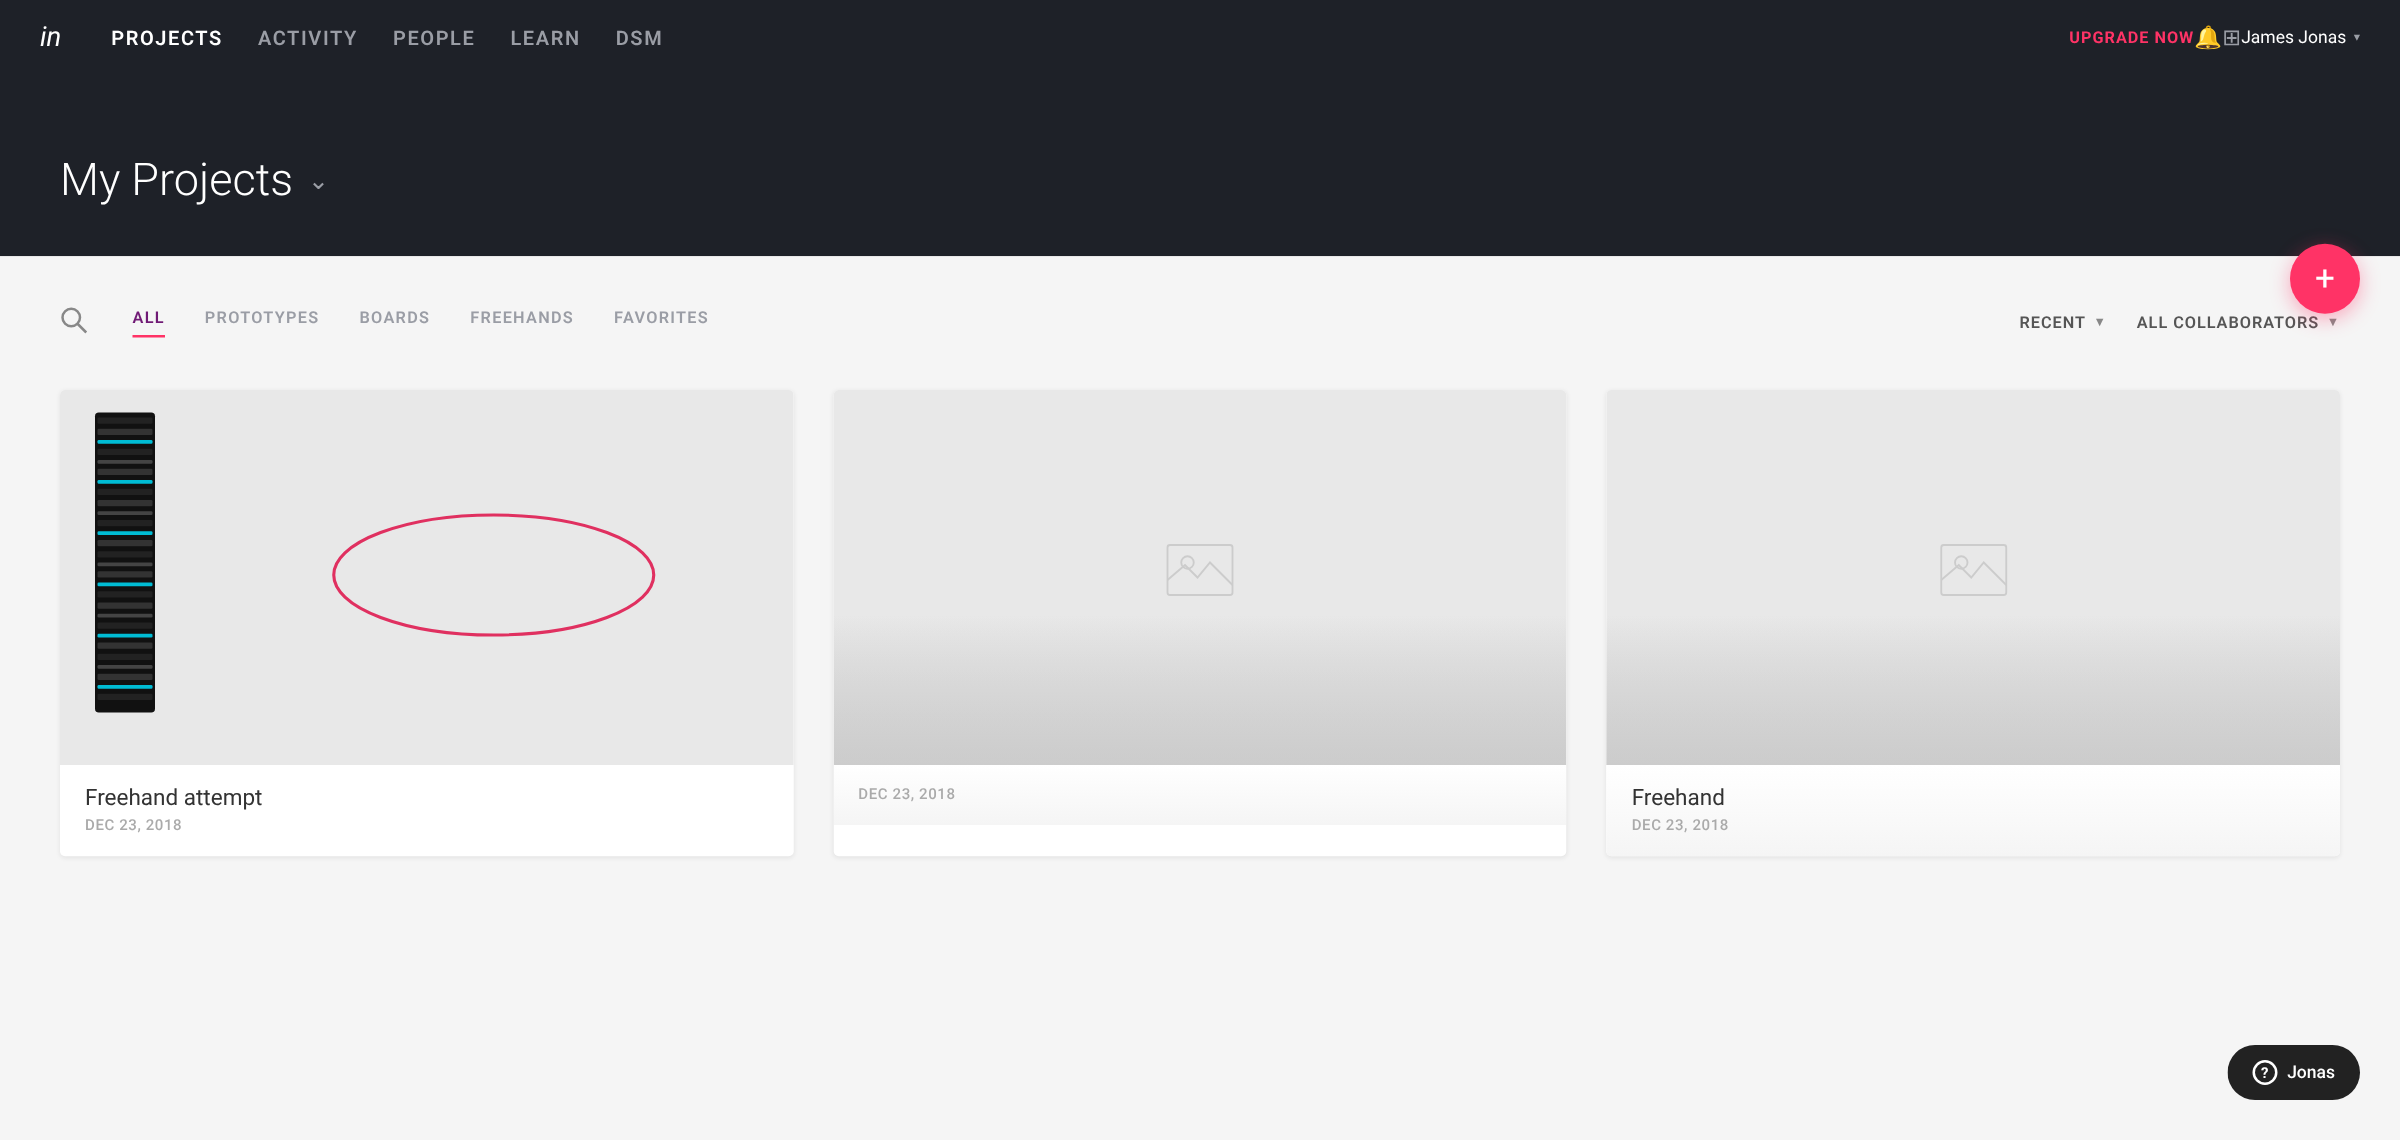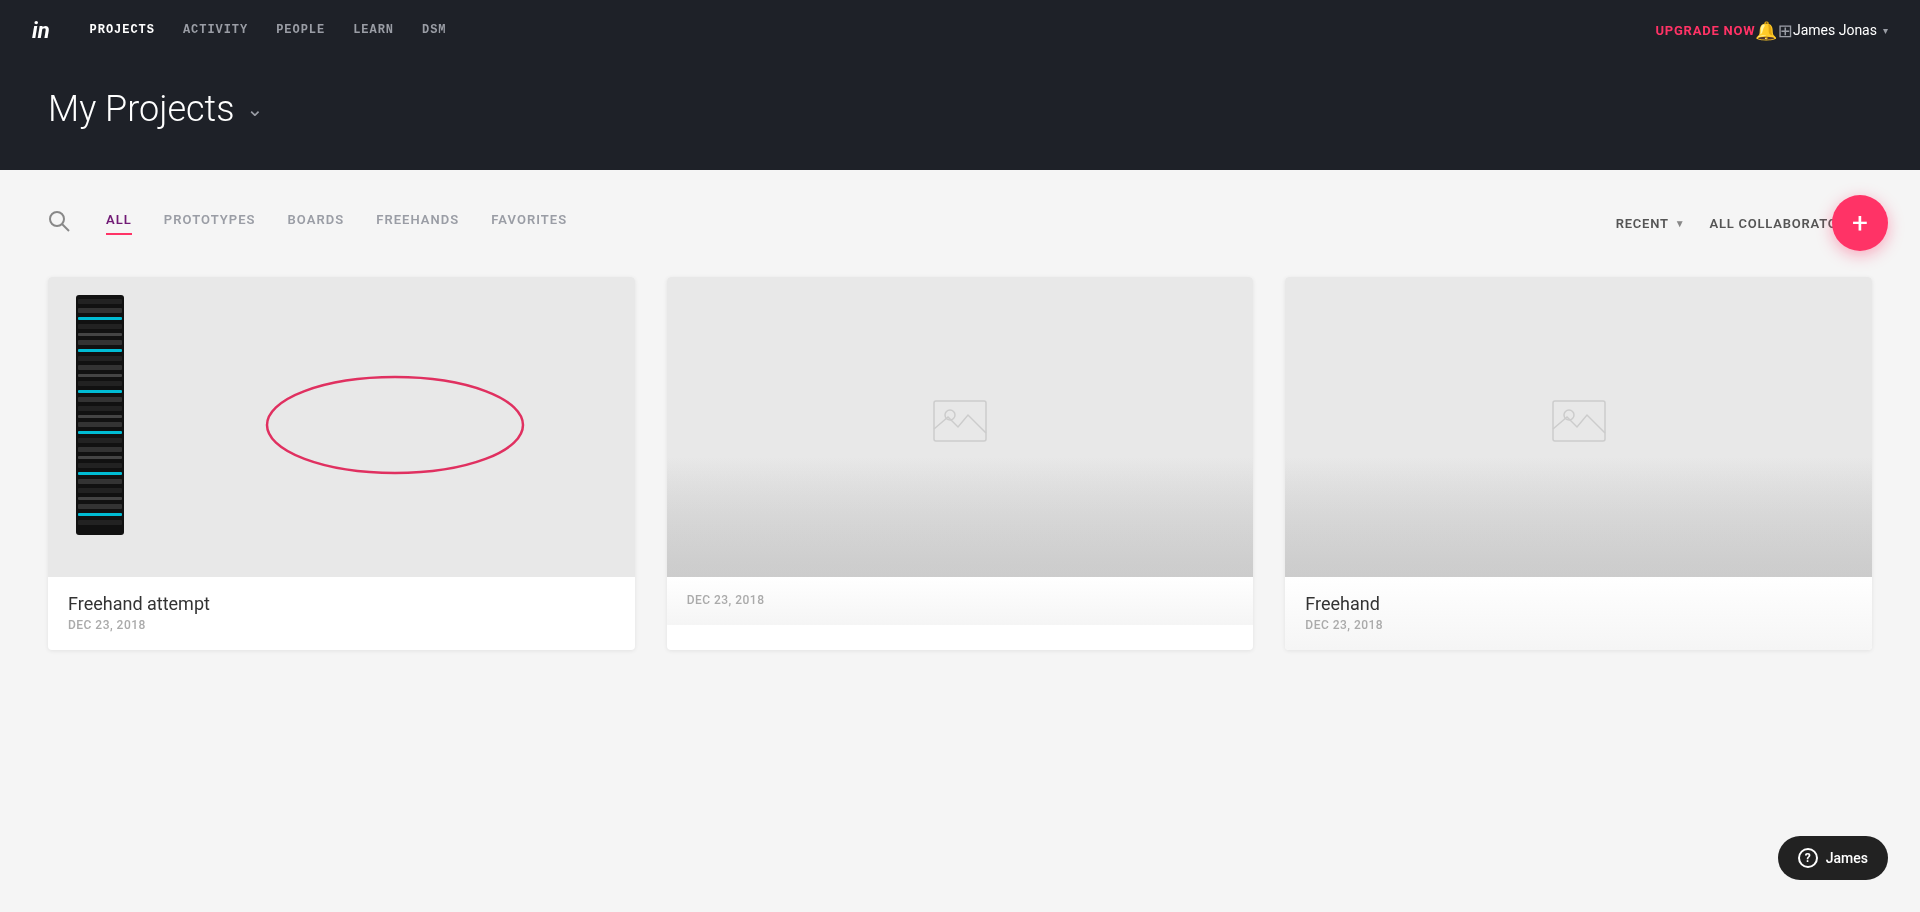--- a/index.html
+++ b/index.html
@@ -12,38 +12,37 @@
       display: flex;
       align-items: center;
       padding: 0 32px;
       gap: 32px;
       position: relative;
     }
     .topnav-logo {
       color: #fff;
       font-size: 22px;
       font-style: italic;
-      font-weight: bold;
+      font-weight: normal;
       margin-right: 8px;
     }
     .topnav-links {
       display: flex;
       align-items: center;
       gap: 28px;
       flex: 1;
     }
     .topnav-link {
       color: #9a9da5;
-      font-size: 12px;
+      font-size: 16px;
       font-weight: 600;
       letter-spacing: 0.08em;
       text-transform: uppercase;
       cursor: pointer;
       text-decoration: none;
-      font-family: Liberation Mono, monospace;
     }
     .topnav-link.active {
       color: #ffffff;
     }
     .topnav-right {
       display: flex;
       align-items: center;
       margin-left: auto;
     }
     .upgrade-btn {
@@ -77,20 +76,21 @@
       background: #1e2128;
       padding: 28px 48px 40px 48px;
     }
     .page-title {
       color: #ffffff;
       font-size: 36px;
       font-weight: 300;
       display: flex;
       align-items: center;
       gap: 12px;
+      margin-top: 35px;
     }
     .page-title-chevron {
       color: #9a9da5;
       font-size: 20px;
       cursor: pointer;
     }
 
     
     .content-area {
       background: #f5f5f5;
@@ -415,14 +415,14 @@
         <div class="card-title">Freehand</div>
         <div class="card-date">DEC 23, 2018</div>
       </div>
     </div>
 
   </div>
 </div>
 
 <div class="help-btn">
   <div class="help-circle">?</div>
-  <span>James</span>
+  <span>Jonas</span>
 </div>
 
 </body></html>

